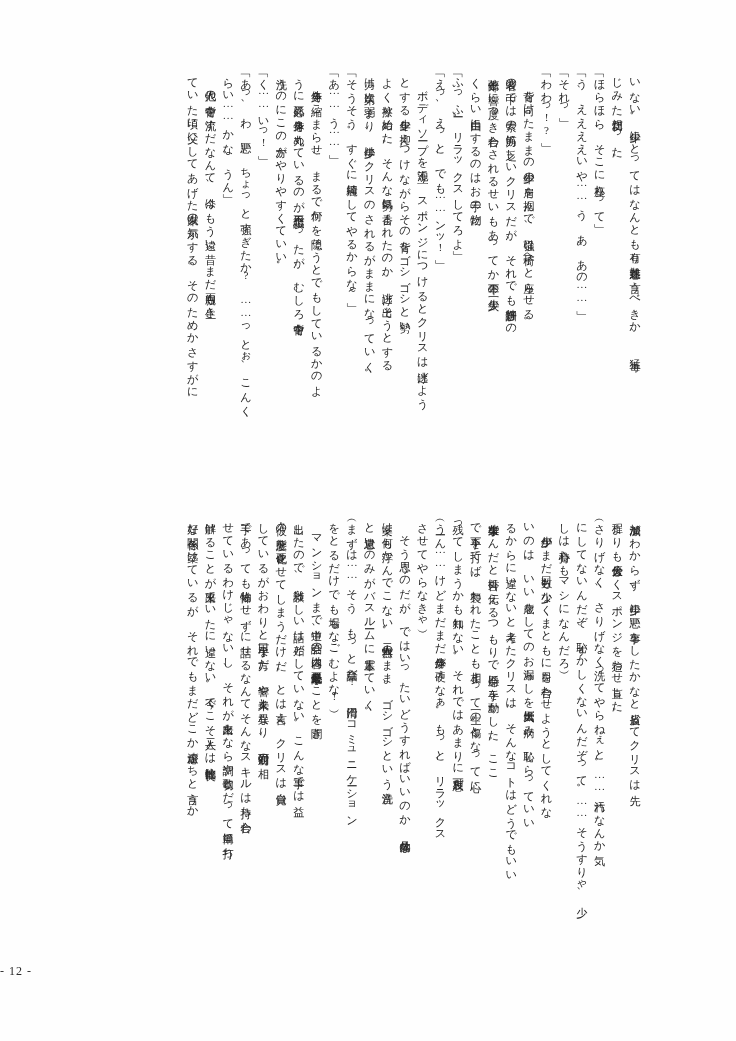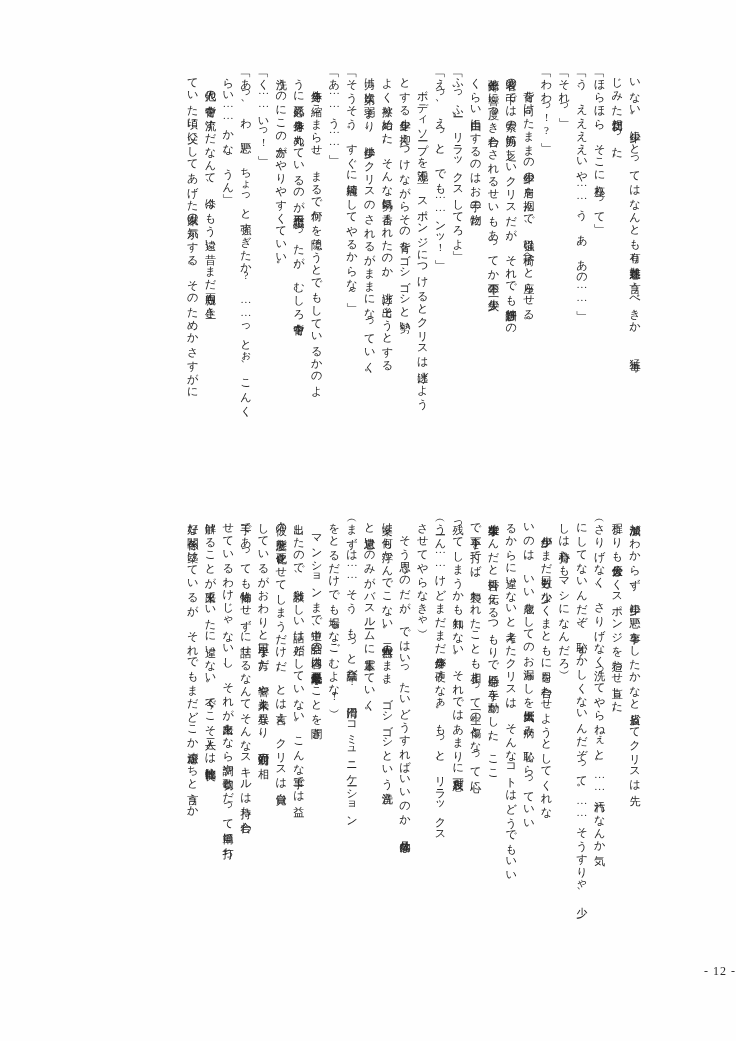--- a/index.html
+++ b/index.html
@@ -47,21 +47,21 @@
     right: 93px;
     height: 395px;
     width: 530px;
   }
 
   .page-number {
     position: absolute;
     bottom: 62px;
     left: 0;
     right: 0;
-    text-align: right;
+    text-align: left;
     font-size: 12px;
     letter-spacing: 1px;
     color: #2a2a2a;
     font-family: "Liberation Serif", "DejaVu Serif", serif;
   }
 </style>
 </head>
 <body>
 
 <div class="page">

